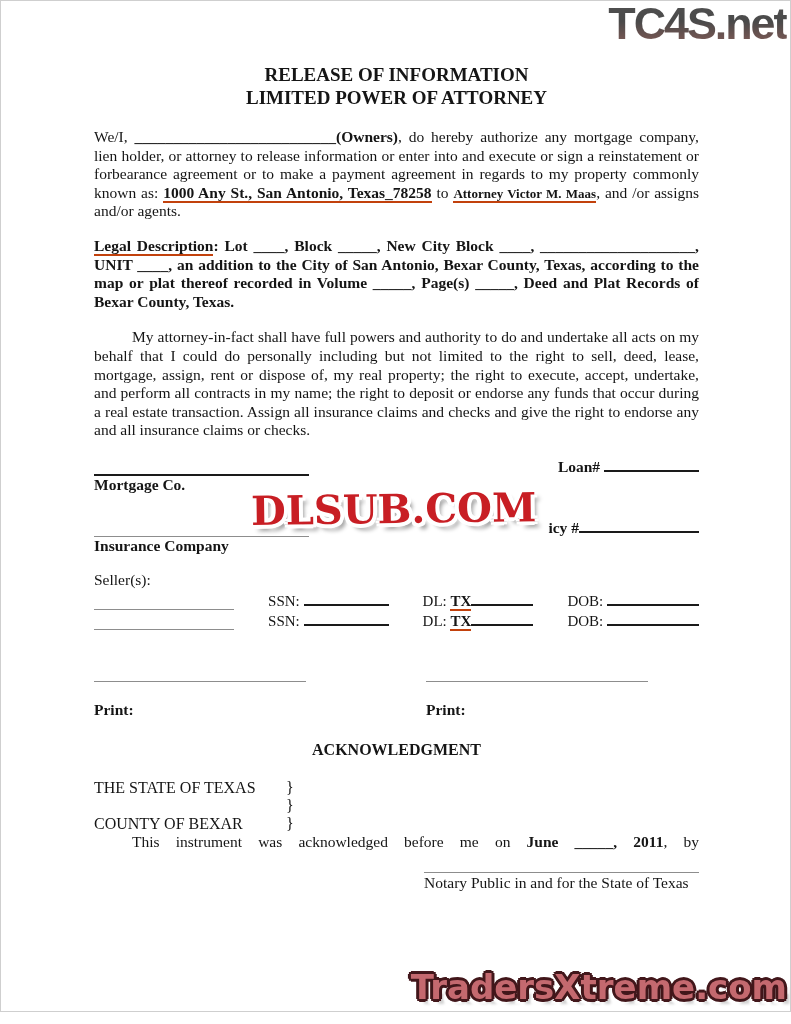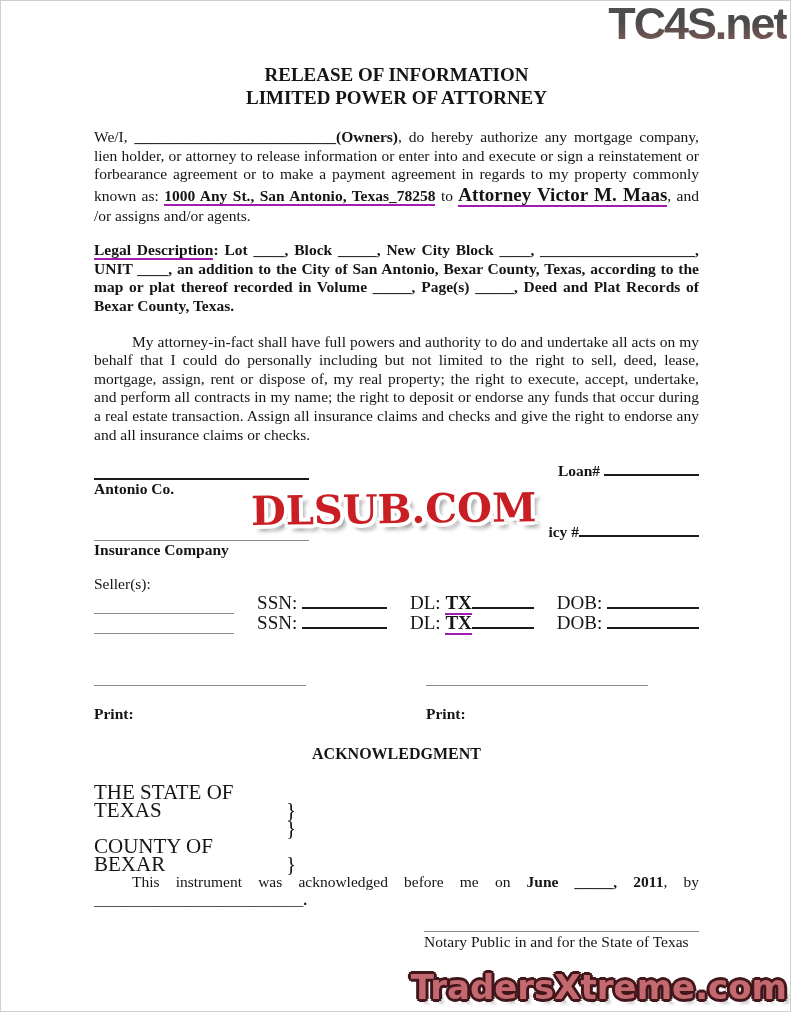--- a/index.html
+++ b/index.html
@@ -41,53 +41,53 @@
     font-weight:bold; font-size:34px; letter-spacing:0px;
     color:#c4696f;
     text-shadow:
       -2px -2px 0 #42171b, 2px -2px 0 #42171b, -2px 2px 0 #42171b, 2px 2px 0 #42171b,
       -3px 0 0 #42171b, 3px 0 0 #42171b, 0 -3px 0 #42171b, 0 3px 0 #42171b,
       -5px -5px 2px #fff, 5px -5px 2px #fff, -5px 5px 2px #fff, 5px 5px 3px #cfcfcf;
   }
 
   
   .b { font-weight:bold; }
-  .ul { border-bottom:2px solid #a21caf; }
+  .ul { border-bottom:2px solid #c2410c; }
   .body { font-size:15.5px; line-height:1.2; }
   .jus { text-align:justify; }
   .title { padding-top:46px; text-align:center; font-weight:bold; font-size:19px; line-height:23px; }
-  .attorney { font-size:19px; }
+  .attorney { font-size:13px; }
   .indent { text-indent:38px; }
 
   .intro { margin-top:19px; }
   .legal { margin-top:16px; }
   .powers { margin-top:17px; }
 
   
   .line { display:inline-block; height:14px; vertical-align:baseline; }
   .lk { border-bottom:2px solid #1a1a1a; }   
   .lg { border-bottom:1.5px solid #8d8d8d; } 
 
   .frow { display:flex; justify-content:space-between; align-items:flex-end; }
   .mortgage-row { margin-top:18px; }
   .insurance-row { margin-top:24px; }
   .grp { white-space:nowrap; font-size:15.5px; }
 
   .sellers-label { margin-top:16px; }
-  .srow { display:flex; justify-content:space-between; align-items:flex-end; margin-top:2px; height:18px; font-size:19px; }
+  .srow { display:flex; justify-content:space-between; align-items:flex-end; margin-top:2px; height:18px; font-size:15px; }
   .sgrp { white-space:nowrap; }
 
   .prow { display:flex; margin-top:40px; }
   .pcol-l { width:212px; }
   .pcol-r { width:222px; margin-left:120px; }
   .sig-line { display:block; width:100%; border-bottom:1.5px solid #8d8d8d; height:12px; }
   .print-lbl { font-weight:bold; font-size:15.5px; margin-top:19px; }
 
   .ack-head { margin-top:22px; text-align:center; font-weight:bold; font-size:16px; }
-  .venue { margin-top:20px; font-size:21px; line-height:18px; }
+  .venue { margin-top:20px; font-size:16px; line-height:18px; }
   .vleft { display:inline-block; width:192px; }
 
   .sentence { }
   .sline1 { display:block; text-align:justify; text-align-last:justify; text-indent:38px; }
   .sline2 { display:block; }
 
   .notary { width:275px; margin-left:auto; margin-top:10px; }
   .notary-cap { font-size:15.5px; margin-top:1px; }
 </style>
 </head>
@@ -107,21 +107,21 @@
     <p class="body jus intro"><span>We/I, </span><span class="b">__________________________</span><span class="b">(Owners)</span><span>, do hereby authorize any mortgage company, lien holder, or attorney to release information or enter into and execute or sign a reinstatement or forbearance agreement or to make a payment agreement in regards to my property commonly known as: </span><span class="b ul">1000 Any St., San Antonio, Texas_78258</span><span> to </span><span class="b ul attorney">Attorney Victor M. Maas</span><span>, and /or assigns and/or agents.</span></p>
 
     <p class="body jus b legal"><span class="ul">Legal Description</span><span>:  </span><span>Lot ____,  Block _____,  New City Block ____, ____________________, UNIT ____, an addition to the City of San Antonio, Bexar County, Texas, according to the map or plat thereof recorded in Volume _____, Page(s) _____, Deed and Plat Records of Bexar County, Texas.</span></p>
 
     <p class="body jus indent powers">My attorney-in-fact shall have full powers and authority to do and undertake all acts on my behalf that I could do personally including but not limited to the right to sell, deed, lease, mortgage, assign, rent or dispose of, my real property; the right to execute, accept, undertake, and perform all contracts in my name; the right to deposit or endorse any funds that occur during a real estate transaction.  Assign all insurance claims and checks and give the right to endorse any and all insurance claims or checks.</p>
 
     <div class="frow mortgage-row">
       <span class="line lk" style="width:215px"></span>
       <span class="grp"><span class="b">Loan#</span> <span class="line lk" style="width:95px"></span></span>
     </div>
-    <div class="body b">Antonio Co.</div>
+    <div class="body b">Mortgage Co.</div>
 
     <div class="frow insurance-row">
       <span class="line lg" style="width:215px"></span>
       <span class="grp"><span class="b">icy #</span><span class="line lk" style="width:120px"></span></span>
     </div>
     <div class="body b">Insurance Company</div>
 
     <div class="body sellers-label">Seller(s):</div>
 
     <div class="srow">
@@ -152,21 +152,20 @@
     <div class="ack-head">ACKNOWLEDGMENT</div>
 
     <div class="venue">
       <div><span class="vleft">THE STATE OF TEXAS</span><span>}</span></div>
       <div><span class="vleft"></span><span>}</span></div>
       <div><span class="vleft">COUNTY OF BEXAR</span><span>}</span></div>
     </div>
 
     <p class="body sentence">
       <span class="sline1"><span>This instrument was acknowledged before me on </span><span class="b">June</span><span class="b"> _____</span><span class="b">, </span><span class="b">2011</span><span>, by</span></span>
-      <span class="sline2"><span>___________________________</span><span class="b">.</span></span>
     </p>
 
     <div class="notary">
       <span class="sig-line"></span>
       <div class="notary-cap">Notary Public in and for the State of Texas</div>
     </div>
 
   </div>
 
   <div class="wm-dlsub">DLSUB.COM</div>

